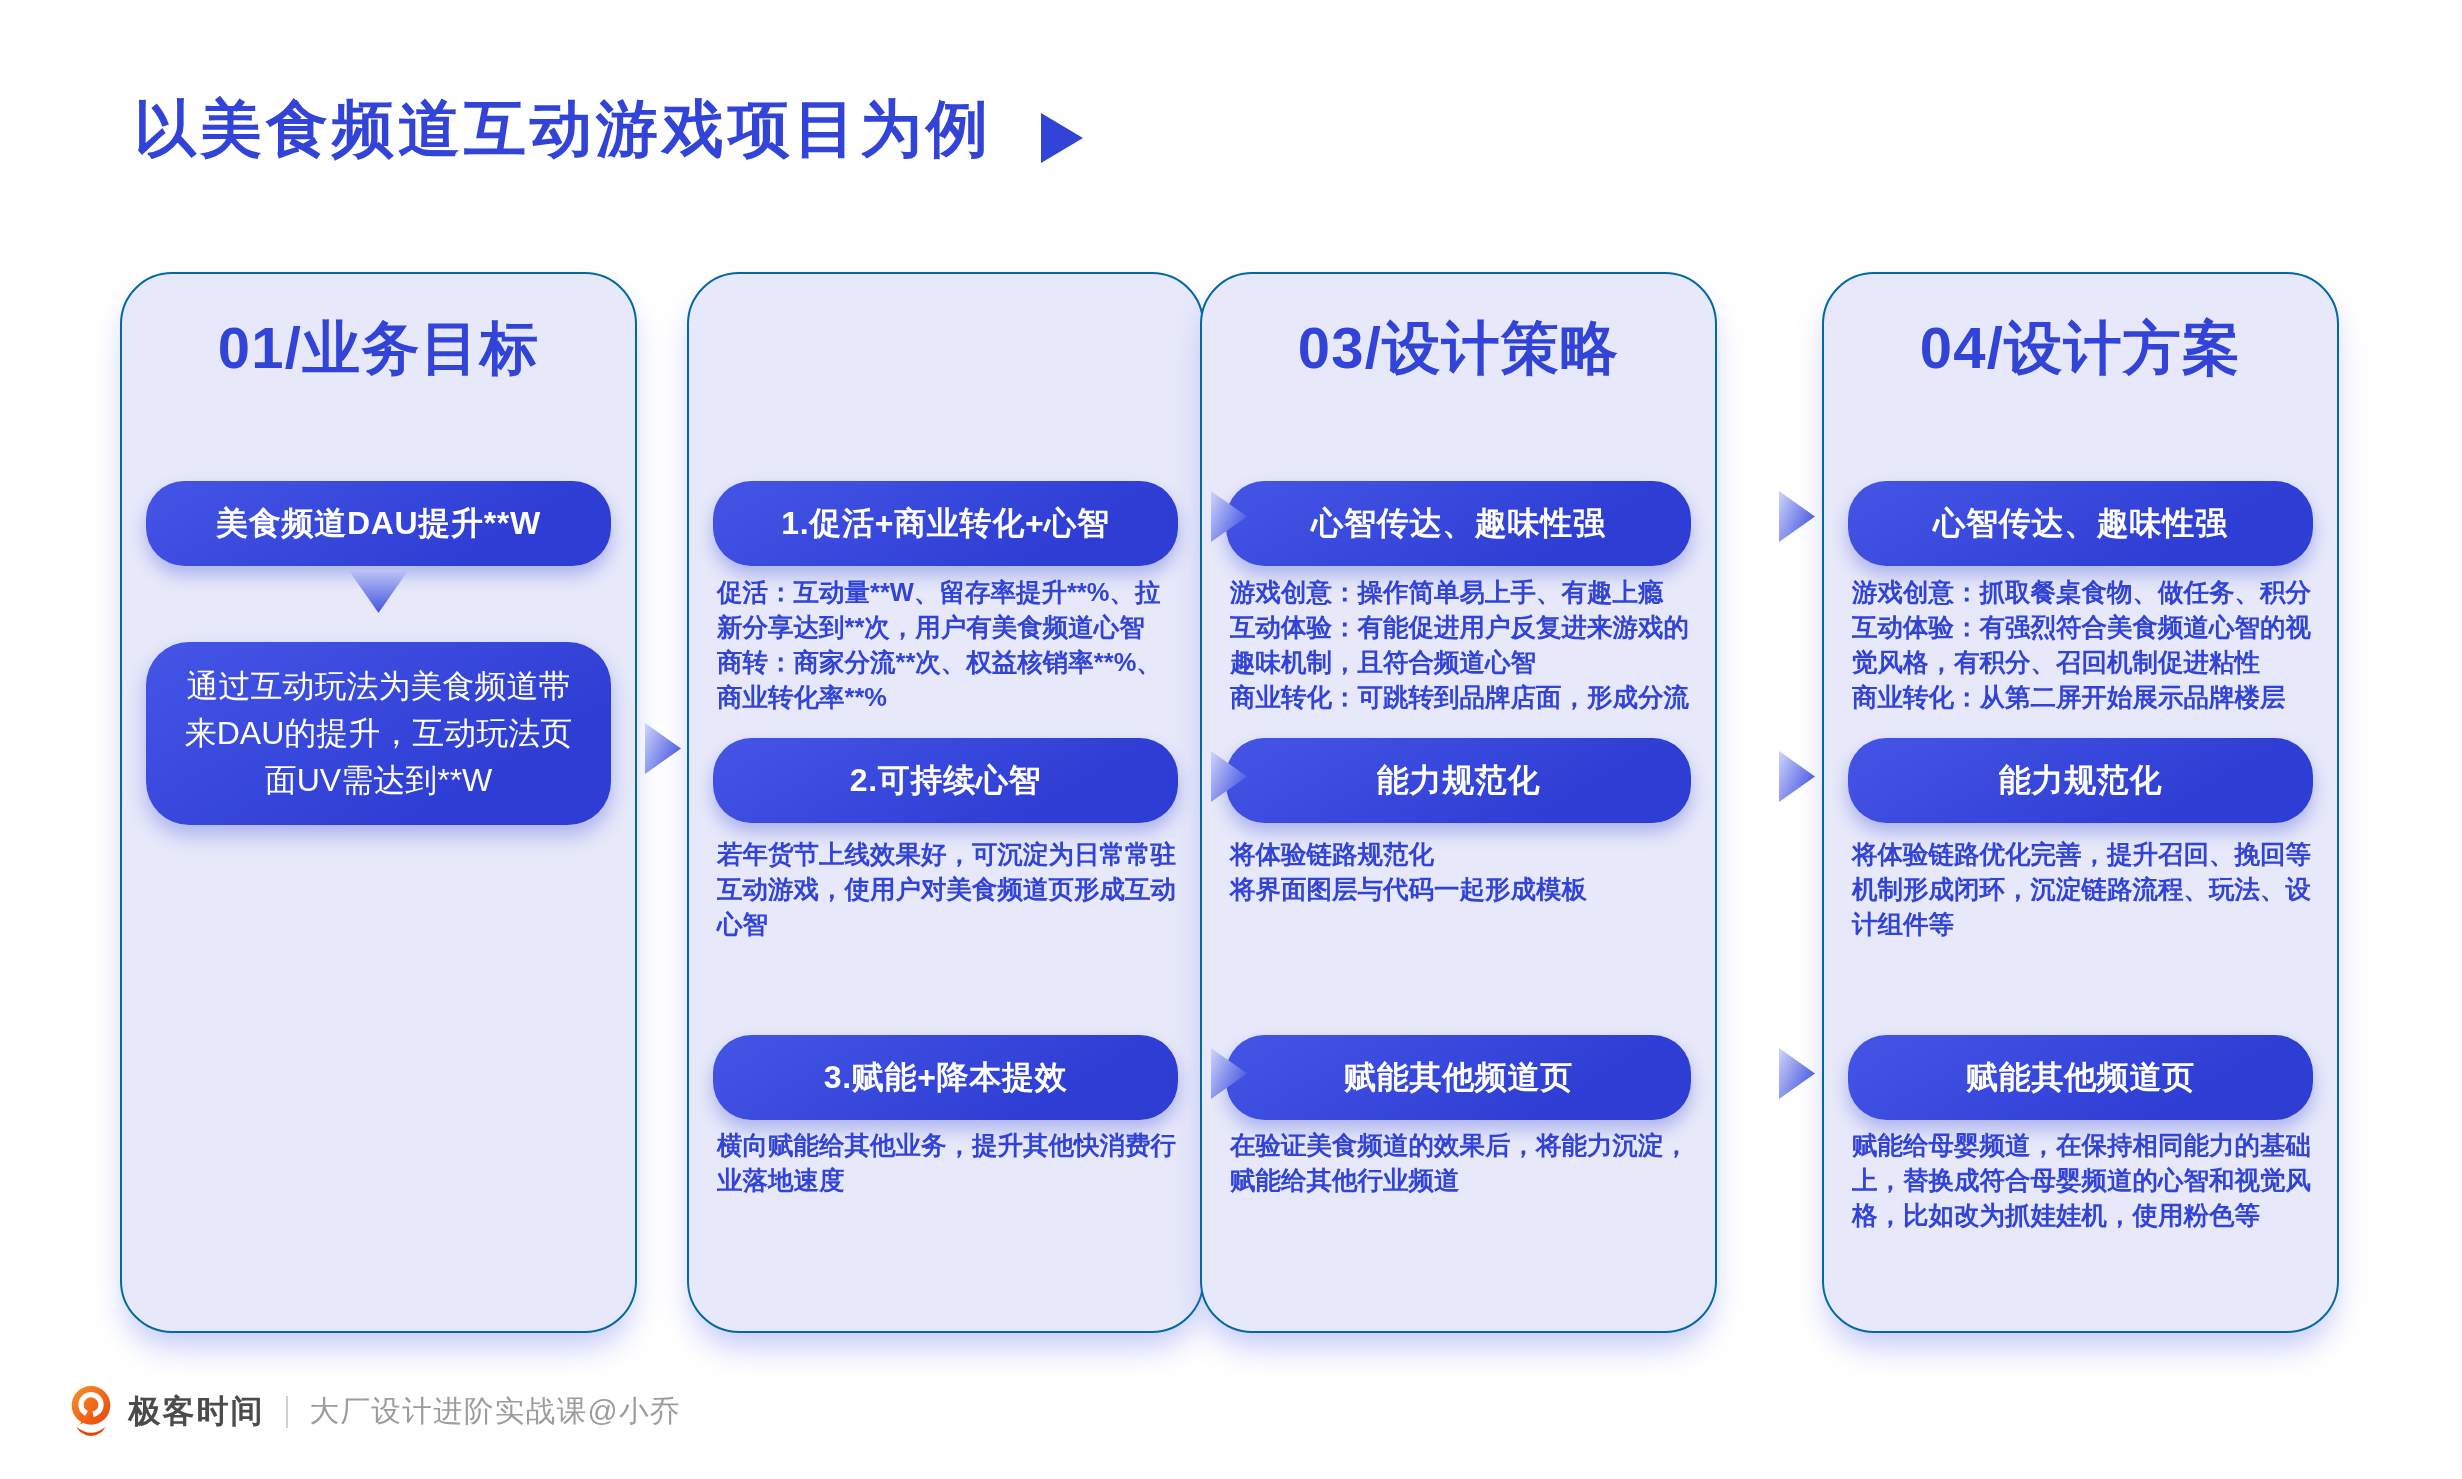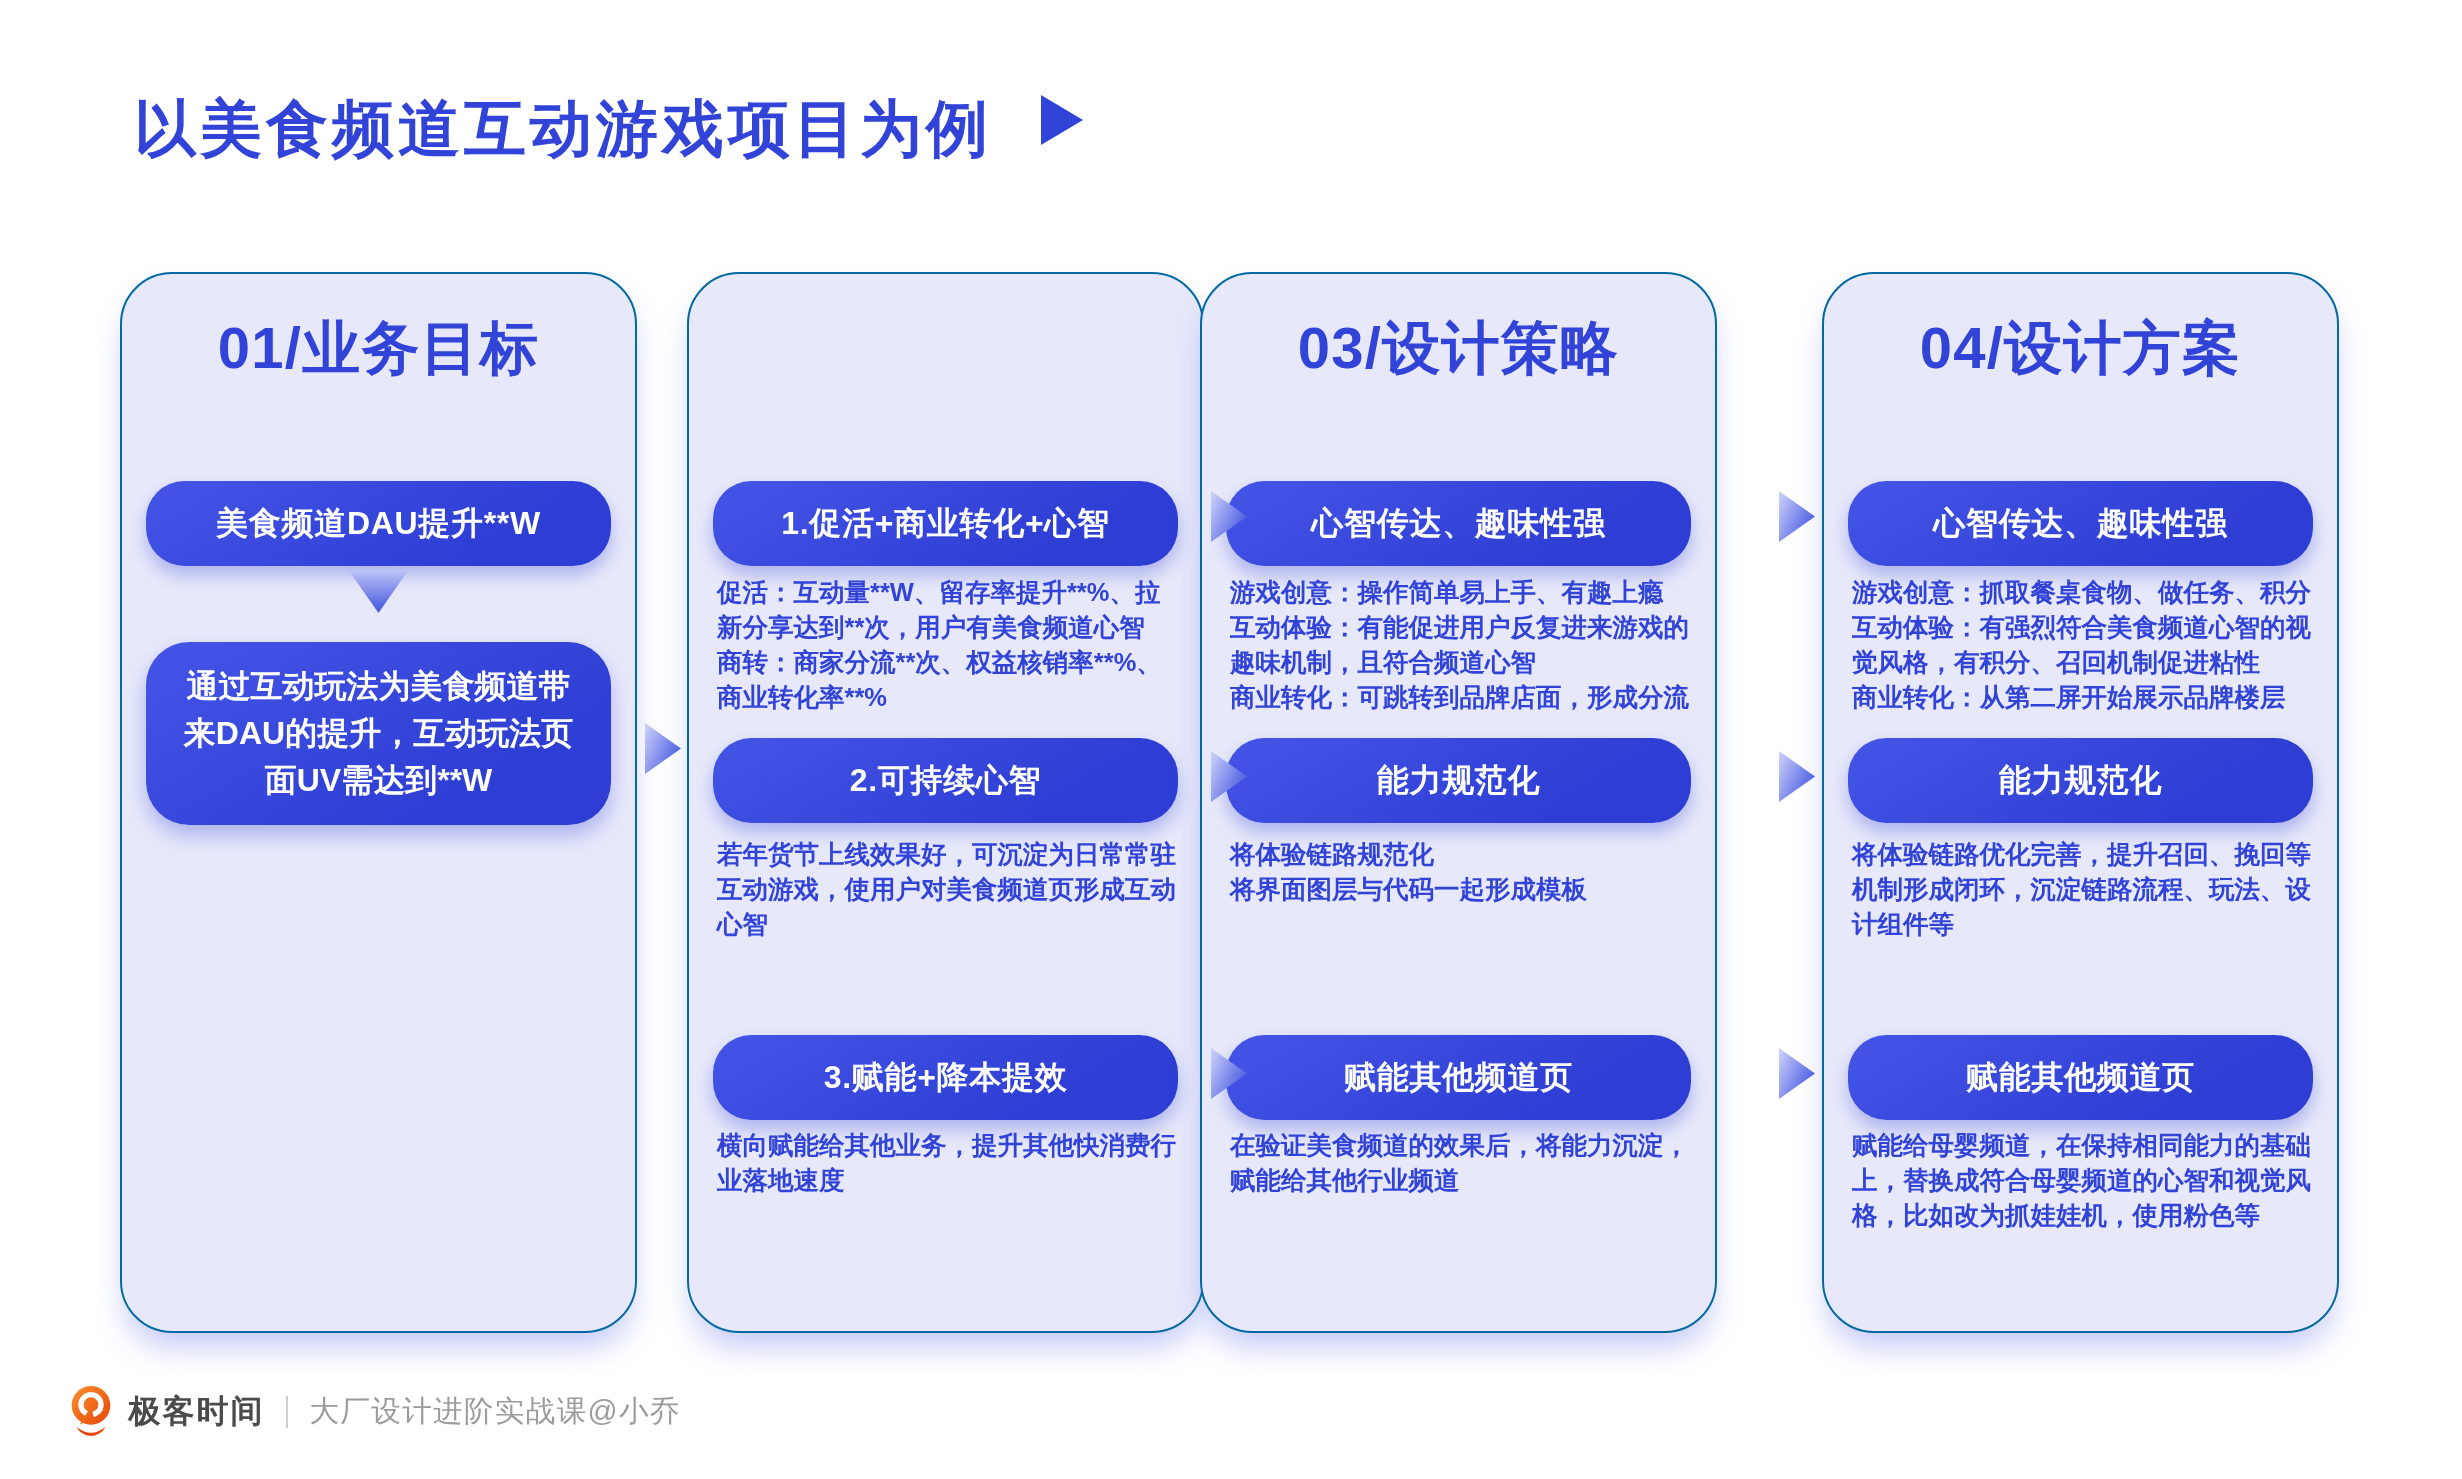--- a/index.html
+++ b/index.html
@@ -3,21 +3,21 @@
 <meta charset="utf-8">
 <style>
   * { margin:0; padding:0; box-sizing:border-box; }
   html,body { background:#ffffff; }
   .page {
     position:relative; width:2462px; height:1479px;
     background:#ffffff; overflow:hidden;
     font-family:"Liberation Sans","DejaVu Sans",sans-serif;
   }
   
-  .title-wrap { position:absolute; left:134px; top:95px; display:flex; align-items:flex-start; gap:49px; }
+  .title-wrap { position:absolute; left:134px; top:95px; display:flex; align-items:flex-end; gap:49px; }
   .page-title { font-size:62px; font-weight:900; color:#3243D8; letter-spacing:4px; line-height:1.1; }
   .play-tri { width:0; height:0; border-left:42px solid #3243D8;
               border-top:25.5px solid transparent; border-bottom:25.5px solid transparent; }
   
   .card {
     position:absolute; top:272px; width:517px; height:1061px;
     background:#E7E9FA; border:2px solid #0369a1; border-radius:52px;
     box-shadow:0 19px 31px -5.4px rgba(116,130,235,.42);
   }
   .card-1 { left:120px; } .card-2 { left:687px; } .card-3 { left:1200px;padding-left:17px; } .card-4 { left:1822px; }
@@ -42,21 +42,21 @@
   
   .down-arrow {
     position:absolute; top:296px; left:50%; transform:translateX(-50%);
     width:60px; height:43px;
     background:linear-gradient(180deg,#BDC4F6 0%,#4254DF 100%);
     -webkit-clip-path:polygon(0 0,100% 0,50% 100%); clip-path:polygon(0 0,100% 0,50% 100%);
   }
   .result-pill {
     position:absolute; top:368px; left:24px; right:24px; height:183px; border-radius:43px;
     background:linear-gradient(150deg,#4455E6 0%,#2E3ED4 75%);
-    color:#ffffff; font-size:32px; font-weight:700; line-height:47px;
+    color:#ffffff; font-size:32px; font-weight:400; line-height:47px;
     display:flex; align-items:center; justify-content:center; text-align:center;
     padding:0 29.6px; box-shadow:0 10.7px 20px rgba(52,68,216,.32);
   }
   
   .arrow-right {
     position:absolute; width:36px; height:51px;
     background:linear-gradient(115deg,#C8CEF9 5%,#4153E0 90%);
     -webkit-clip-path:polygon(0 0,100% 50%,0 100%); clip-path:polygon(0 0,100% 50%,0 100%);
   }
   .a-g1 { left:645px;  top:723px; }

